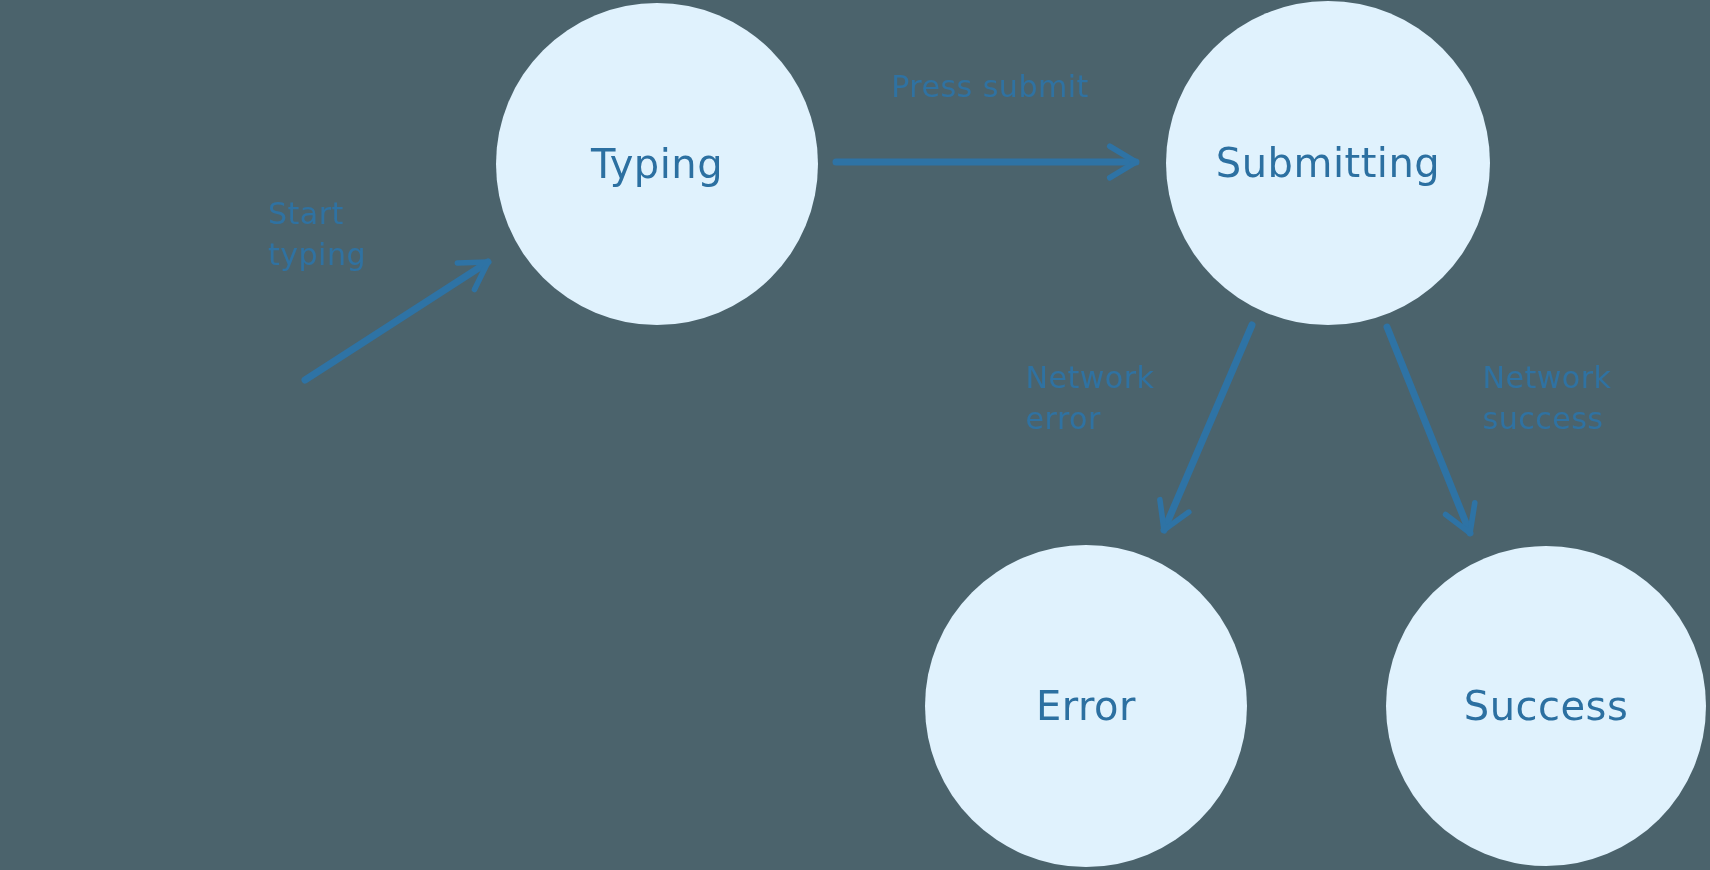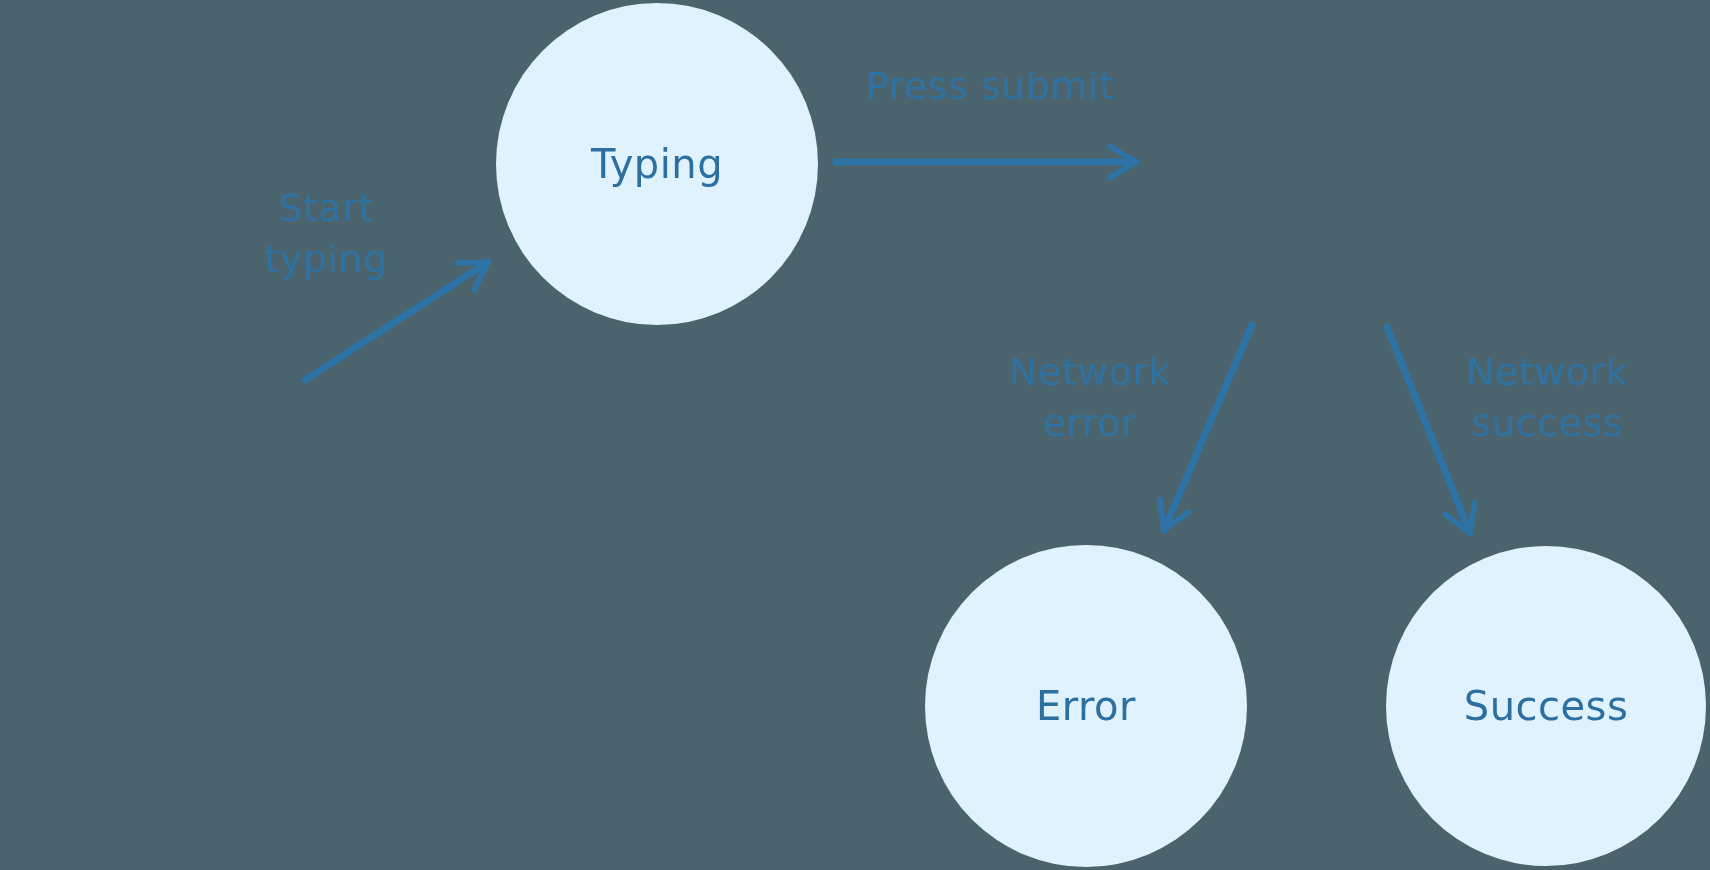--- a/index.html
+++ b/index.html
@@ -39,30 +39,30 @@
   }
   .node-empty      { left: 0px;    top: 340px; width: 324px; height: 324px; }
   .node-typing     { left: 496px;  top: 3px;   width: 322px; height: 322px; }
   .node-submitting { left: 1166px; top: 1px;   width: 324px; height: 324px; }
   .node-error      { left: 925px;  top: 545px; width: 322px; height: 322px; }
   .node-success    { left: 1386px; top: 546px; width: 320px; height: 320px; }
   .edge-label {
     position: absolute;
     transform: translate(-50%, -50%);
     color: #2E73A5;
-    font-size: 38px;
+    font-size: 30px;
     line-height: 1.35;
     letter-spacing: 0.5px;
-    text-align: center;
+    text-align: left;
     white-space: nowrap;
     opacity: 0.95;
     z-index: 1;
   }
   .edge-label span { display: block; }
-  .label-start-typing    { left: 326px;  top: 234px; }
+  .label-start-typing    { left: 317px;  top: 234px; }
   .label-press-submit    { left: 990px;  top: 87px;  }
   .label-network-error   { left: 1090px; top: 398px; }
   .label-network-success { left: 1547px; top: 398px; }
 </style>
 </head>
 <body>
 
 <div class="stage">
 
   <svg class="edges-layer" viewBox="0 0 1710 870" xmlns="http://www.w3.org/2000/svg" aria-hidden="true">
@@ -75,20 +75,23 @@
     <line x1="836" y1="162" x2="1136" y2="162" stroke="#2E73A5" stroke-width="7" stroke-linecap="round" marker-end="url(#arrowhead)"></line>
     <line x1="1252" y1="325" x2="1164" y2="530" stroke="#2E73A5" stroke-width="7" stroke-linecap="round" marker-end="url(#arrowhead)"></line>
     <line x1="1387" y1="327" x2="1470" y2="533" stroke="#2E73A5" stroke-width="7" stroke-linecap="round" marker-end="url(#arrowhead)"></line>
   </svg>
 
 
   <div class="node node-typing">
     <span class="node-label">Typing</span>
   </div>
 
+  <div class="node node-submitting">
+    <span class="node-label">Submitting</span>
+  </div>
 
   <div class="node node-error">
     <span class="node-label">Error</span>
   </div>
 
   <div class="node node-success">
     <span class="node-label">Success</span>
   </div>
 
   <div class="edge-label label-start-typing">

